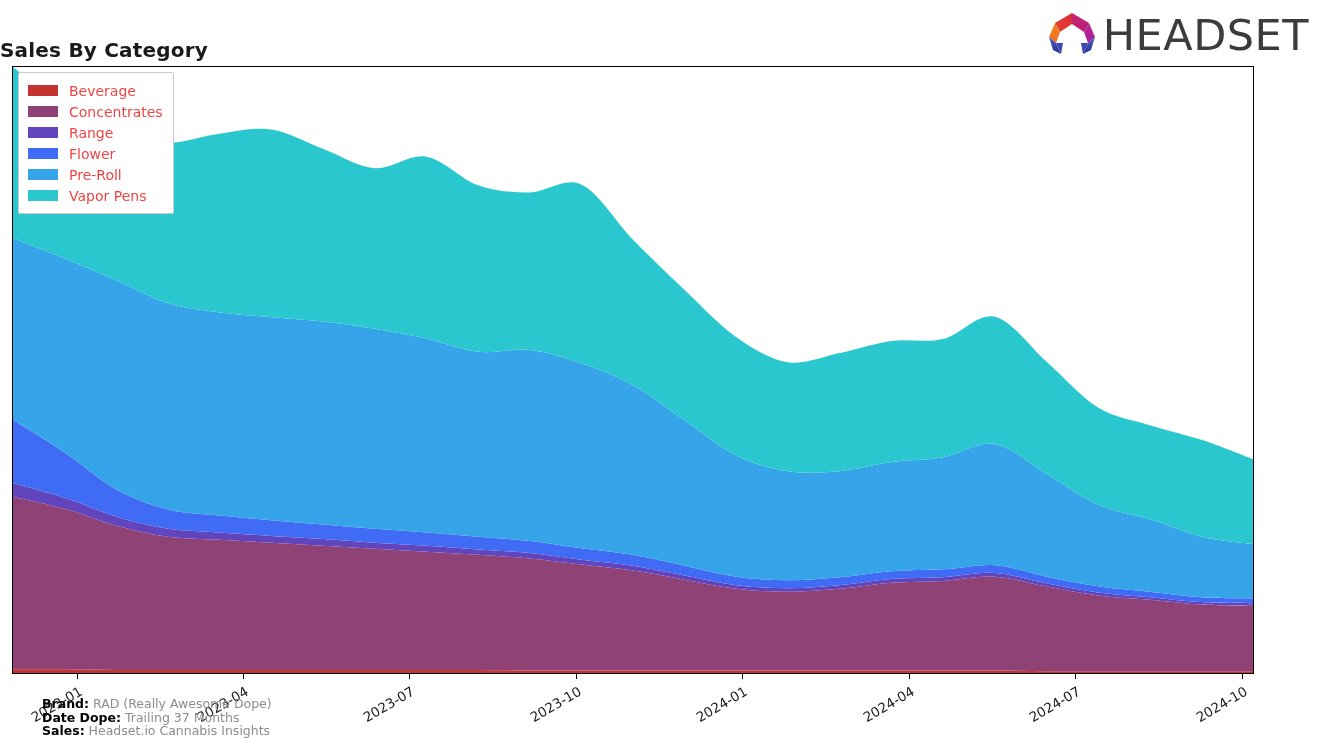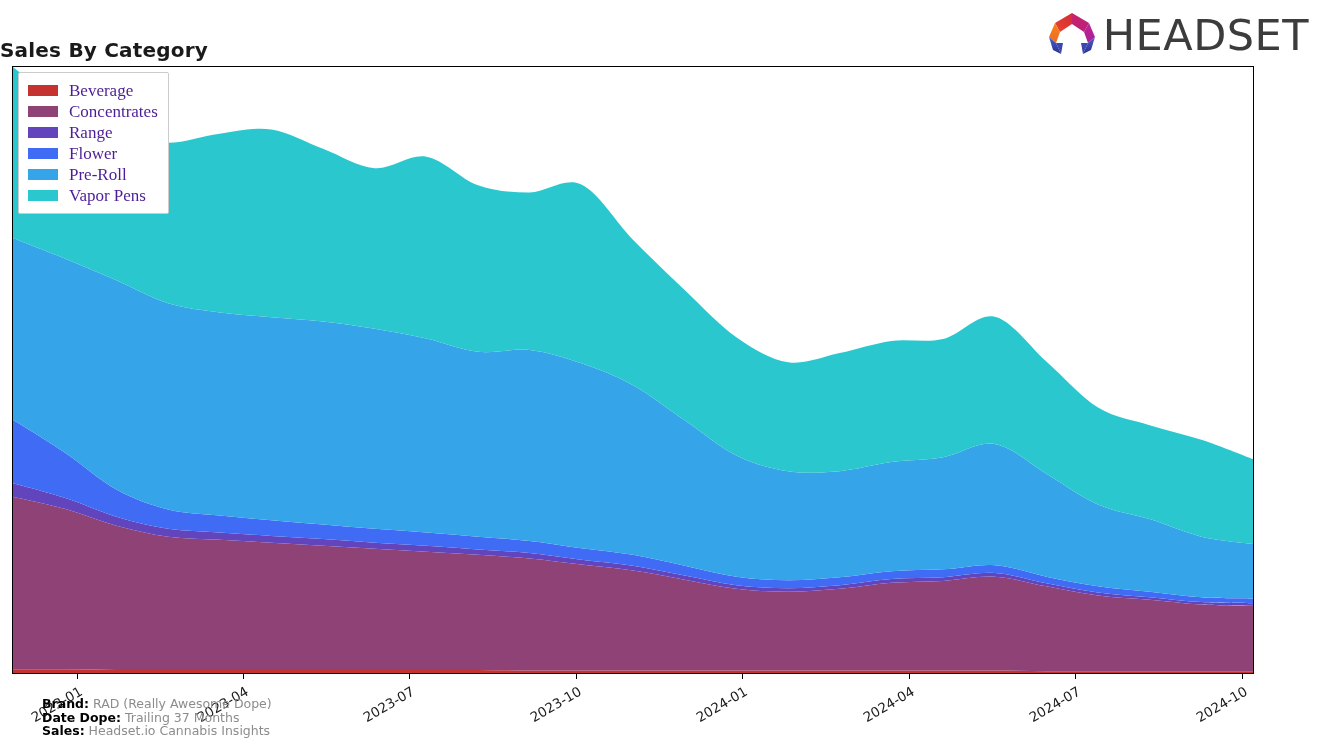--- a/index.html
+++ b/index.html
@@ -83,25 +83,24 @@
     align-items: center;
     height: 21px;
   }
   .legend-swatch {
     width: 30px;
     height: 11px;
     margin-right: 11px;
     flex: 0 0 auto;
   }
   .legend-label {
-    font-size: 17px;
-    color: #4c1d95;
+    font-size: 14px;
+    color: #ef4444;
     white-space: nowrap;
     line-height: 1;
-    font-family: Liberation Serif, serif;
   }
 
   
   #x-axis {
     position: absolute;
     left: 12px;
     top: 674px;
     width: 1242px;
     height: 0;
   }

